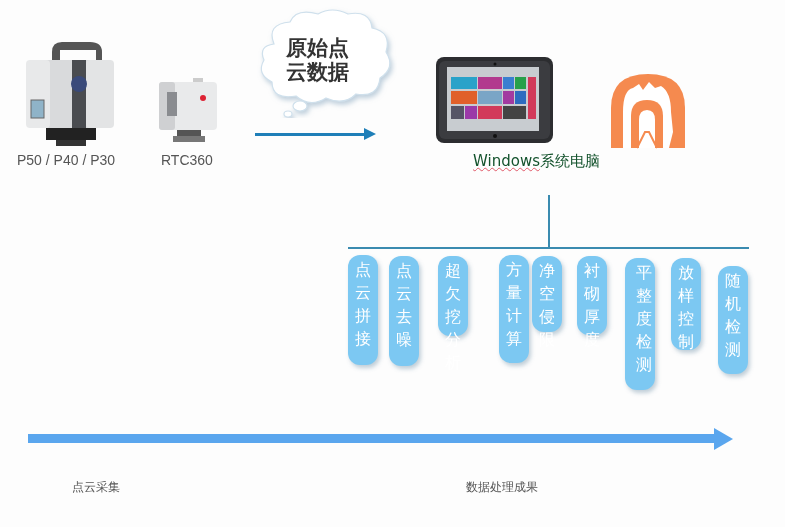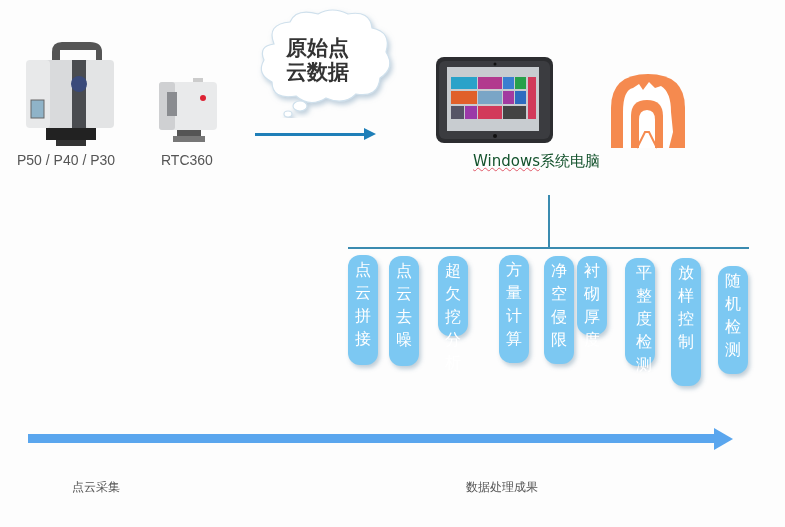--- a/index.html
+++ b/index.html
@@ -110,23 +110,23 @@
   <span class="win">Windows</span><span>系统电脑</span>
 </div>
 
 <div class="tree-line" style="left:548px;top:195px;width:2px;height:54px;"></div>
 <div class="tree-line" style="left:348px;top:247px;width:401px;height:2px;"></div>
 
 <div class="task-box" style="left:348px;top:255px;height:110px;">点云拼接</div>
 <div class="task-box" style="left:389px;top:256px;height:110px;">点云去噪</div>
 <div class="task-box" style="left:438px;top:256px;height:80px;">超欠挖分析</div>
 <div class="task-box" style="left:483px;top:255px;height:108px;margin-left:16px;">方量计算</div>
-<div class="task-box" style="left:544px;top:256px;height:108px;">净空侵限</div>
+<div class="task-box" style="left:532px;top:256px;height:76px;">净空侵限</div>
 <div class="task-box" style="left:577px;top:256px;height:79px;">衬砌厚度</div>
-<div class="task-box" style="left:625px;top:258px;height:108px;padding-left:8px;">平整度检测</div>
-<div class="task-box" style="left:671px;top:258px;height:128px;">放样控制</div>
+<div class="task-box" style="left:625px;top:258px;height:132px;padding-left:8px;">平整度检测</div>
+<div class="task-box" style="left:671px;top:258px;height:92px;">放样控制</div>
 <div class="task-box" style="left:718px;top:266px;height:108px;">随机检测</div>
 
 <div class="big-arrow-line" style="left:28px;top:434px;width:690px;"></div>
 <div class="big-arrow-head" style="left:714px;top:428px;"></div>
 
 <div class="abs stage-label" style="left:72px;top:479px;">点云采集</div>
 <div class="abs stage-label" style="left:466px;top:479px;">数据处理成果</div>
 
 </body></html>

